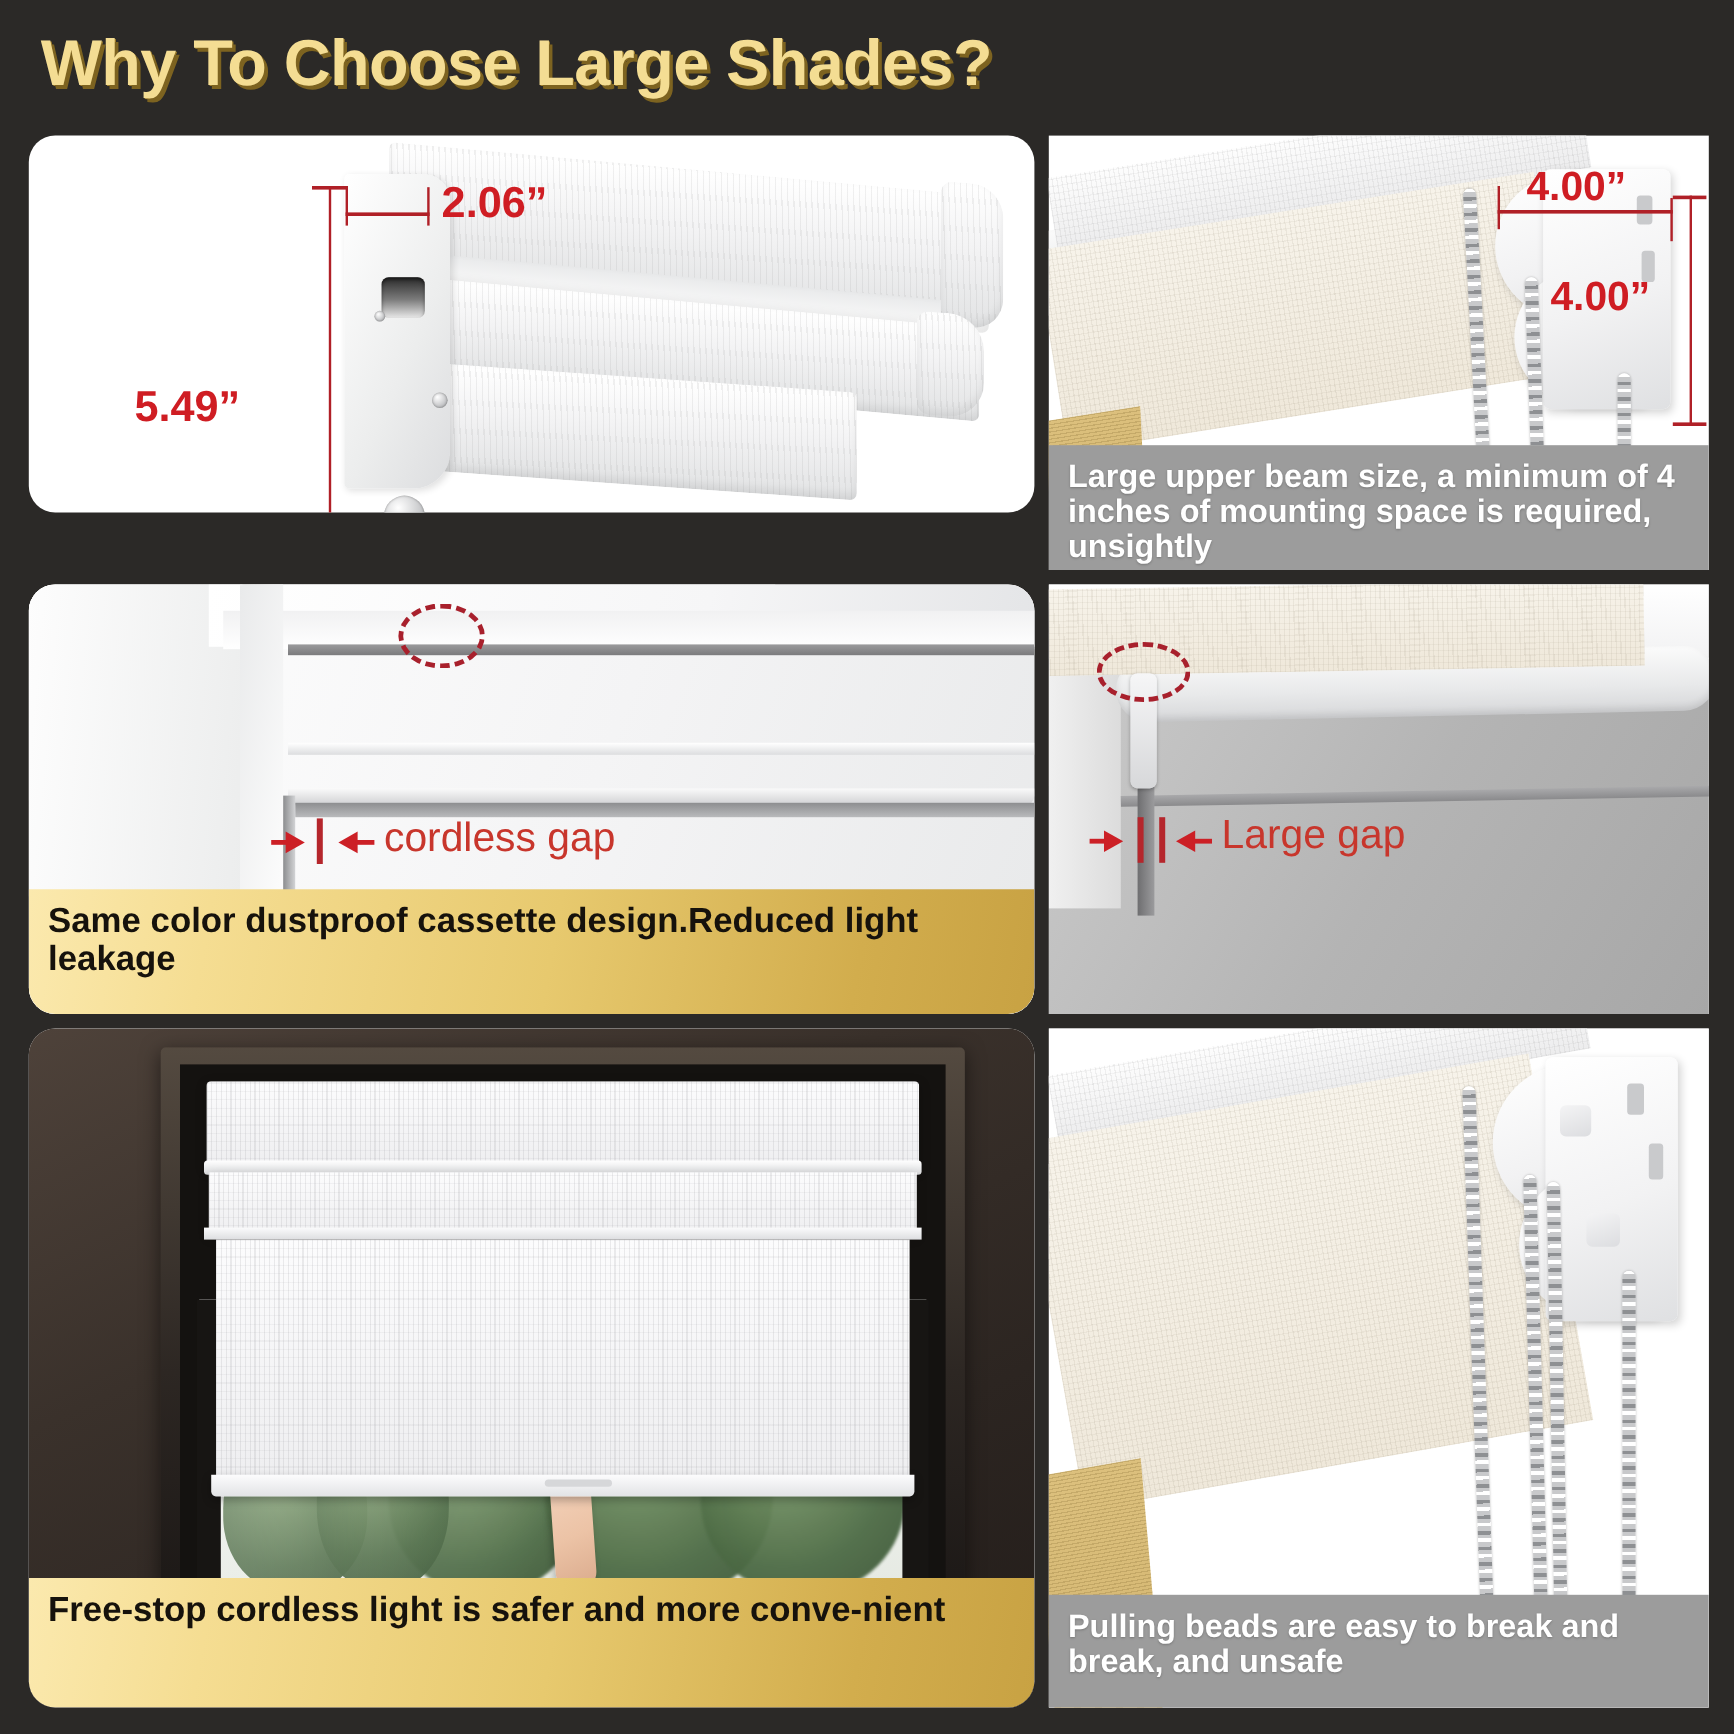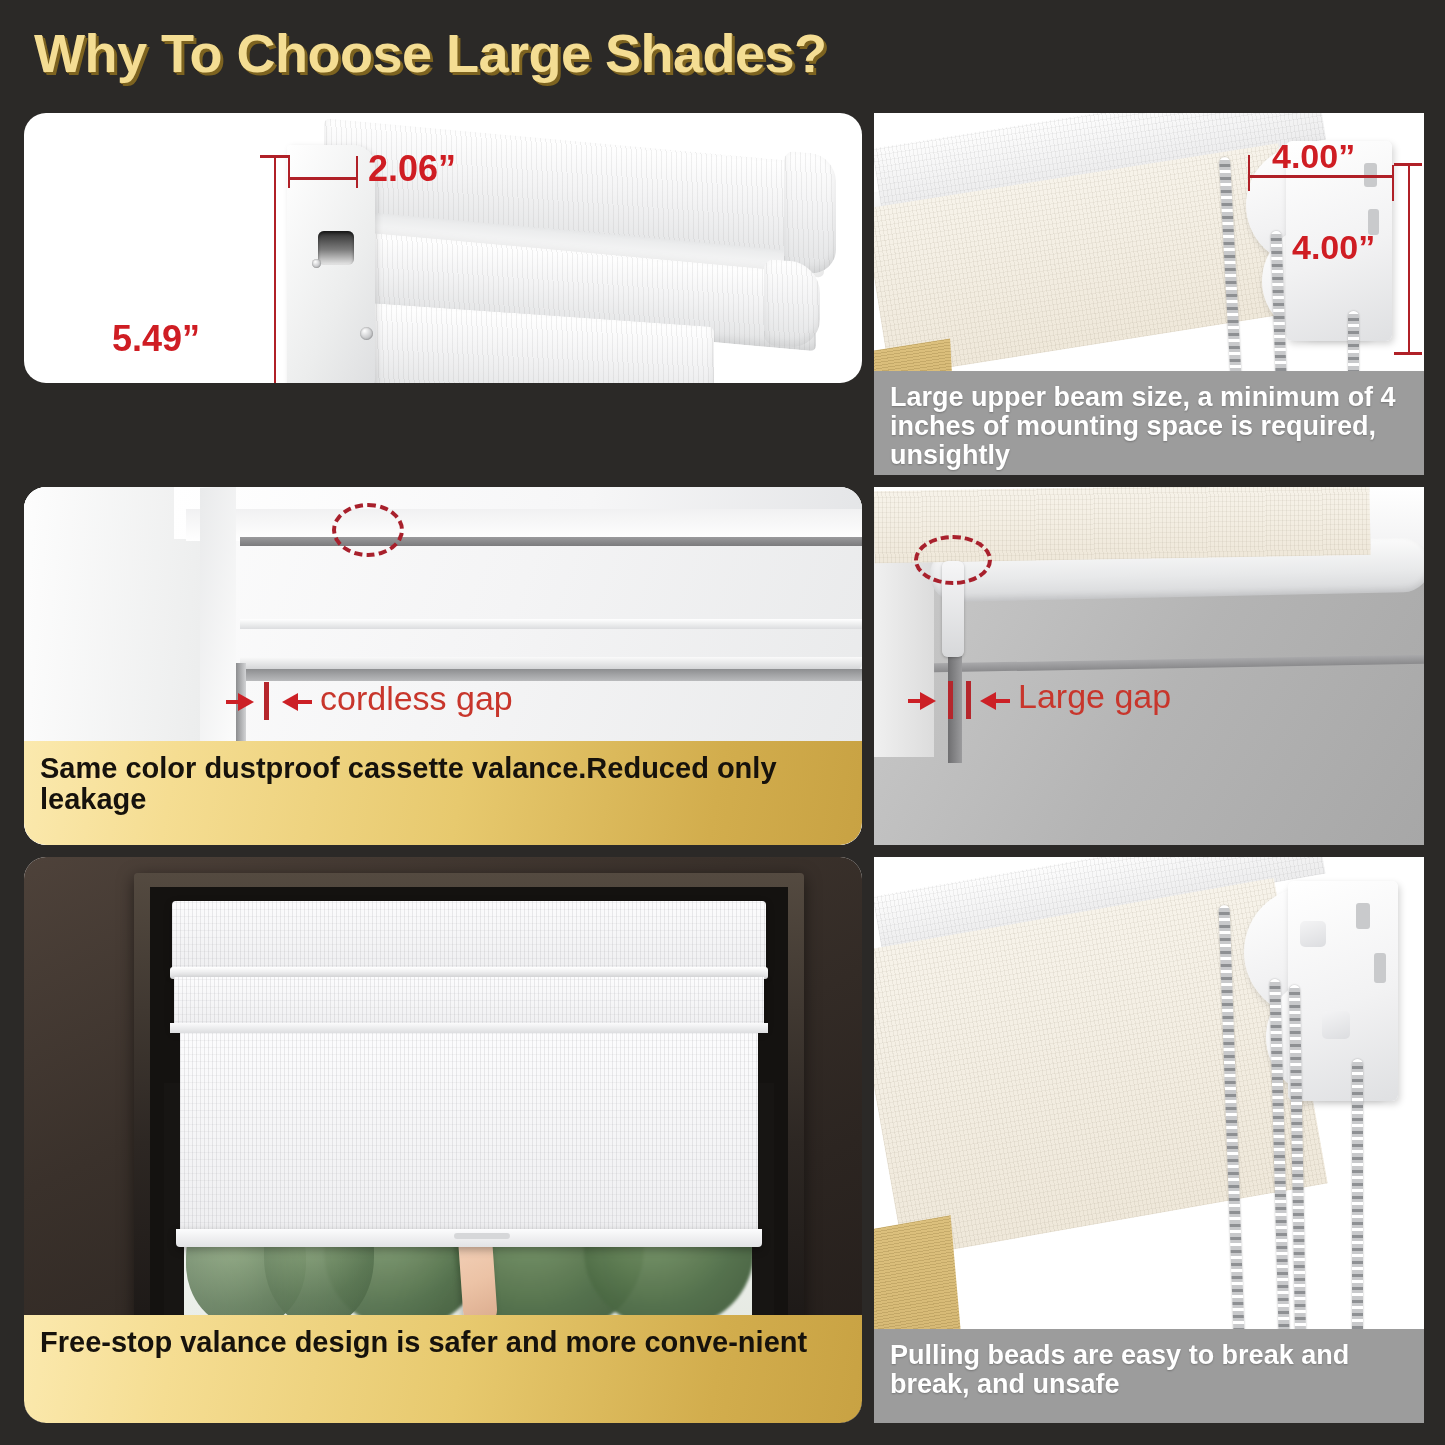--- a/index.html
+++ b/index.html
@@ -16,21 +16,21 @@
     position: absolute; left: 34px; top: 22px;
     font-size: 54px; font-weight: bold; letter-spacing: -0.5px;
     color: #f4dd93;
     text-shadow: 3px 3px 0 #7d6320, 1px 1px 0 #9c7c2a;
     white-space: nowrap;
   }
 
   
   .panel { position: absolute; overflow: hidden; background: #fff; }
   .panel.rounded { border-radius: 22px; }
-  .p1 { left: 24px;  top: 113px;  width: 838px;  height: 270px; }
+  .p1 { left: 24px;  top: 113px;  width: 838px;  height: 314px; }
   .p2 { left: 874px; top: 113px;  width: 550px;  height: 362px; }
   .p3 { left: 24px;  top: 487px;  width: 838px;  height: 358px; }
   .p4 { left: 874px; top: 487px;  width: 550px;  height: 358px; }
   .p5 { left: 24px;  top: 857px;  width: 838px;  height: 566px; }
   .p6 { left: 874px; top: 857px;  width: 550px;  height: 566px; }
 
   .stage { position: absolute; left: 0; right: 0; top: 0; bottom: 0; overflow: hidden; }
 
   
   .caption {
@@ -267,21 +267,21 @@
 
       <div class="ellipse-red" style="left:308px;top:16px;width:72px;height:54px;"></div>
 
       <div class="arrow-r" style="left:214px;top:206px;"></div>
       <div class="arrow-stem" style="left:202px;top:213px;width:16px;"></div>
       <div class="gap-bar" style="left:240px;top:195px;width:5px;height:38px;"></div>
       <div class="arrow-l" style="left:258px;top:206px;"></div>
       <div class="arrow-stem" style="left:272px;top:213px;width:16px;"></div>
       <div class="ann" style="left:296px;top:192px;font-size:34px;">cordless gap</div>
     </div>
-    <div class="caption gold cap-l">Same color dustproof cassette valance.Reduced only leakage</div>
+    <div class="caption gold cap-l">Same color dustproof cassette design.Reduced light leakage</div>
   </div>
 
   <div class="panel p4">
     <div class="stage">
       <div style="position:absolute;inset:0;background:linear-gradient(120deg,#cdcdcd,#b4b4b4 55%,#a7a7a7);"></div>
       <div style="position:absolute;left:0;top:0;width:550px;height:62px;background:linear-gradient(180deg,#ffffff,#f2f2f3);"></div>
 
       <div style="position:absolute;left:0;top:40px;width:60px;height:230px;background:linear-gradient(90deg,#f0f0f0,#dcdcdc);"></div>
 
       <div class="roller-tube" style="left:56px;top:56px;width:500px;height:54px;transform:rotate(-1.2deg);"></div>
@@ -329,21 +329,21 @@
       <div class="hand" style="left:436px;top:350px;width:34px;height:120px;border-radius:22px;transform:rotate(-4deg);"></div>
 
       <div class="shade-panel" style="left:148px;top:44px;width:594px;height:72px;border-radius:4px 4px 0 0;"></div>
       <div style="position:absolute;left:146px;top:110px;width:598px;height:12px;background:linear-gradient(180deg,#ffffff,#d9dadc);border-radius:3px;"></div>
       <div class="shade-panel" style="left:150px;top:120px;width:590px;height:52px;"></div>
       <div style="position:absolute;left:146px;top:166px;width:598px;height:10px;background:linear-gradient(180deg,#fbfbfc,#dddee0);"></div>
       <div class="shade-panel" style="left:156px;top:176px;width:578px;height:204px;box-shadow:none;"></div>
       <div style="position:absolute;left:152px;top:372px;width:586px;height:18px;background:linear-gradient(180deg,#fcfcfd,#e2e3e5);border-radius:0 0 4px 4px;box-shadow:0 3px 8px rgba(0,0,0,.3);"></div>
       <div style="position:absolute;left:430px;top:376px;width:56px;height:6px;background:#d6d7d9;border-radius:3px;"></div>
     </div>
-    <div class="caption gold cap-l">Free-stop valance design is safer and more conve-nient</div>
+    <div class="caption gold cap-l">Free-stop cordless light is safer and more conve-nient</div>
   </div>
 
   <div class="panel p6">
     <div class="stage">
       <div style="position:absolute;inset:0;background:#ffffff;"></div>
 
       <div class="roller-tube fabric-white" style="left:-50px;top:80px;width:480px;height:78px;transform:rotate(-10deg);"></div>
       <div class="fabric-white" style="left:-40px;top:140px;width:450px;height:56px;transform:rotate(-10deg);"></div>
 
       <div class="fabric-cream" style="left:-46px;top:180px;width:430px;height:310px;transform:rotate(-10deg);"></div>

